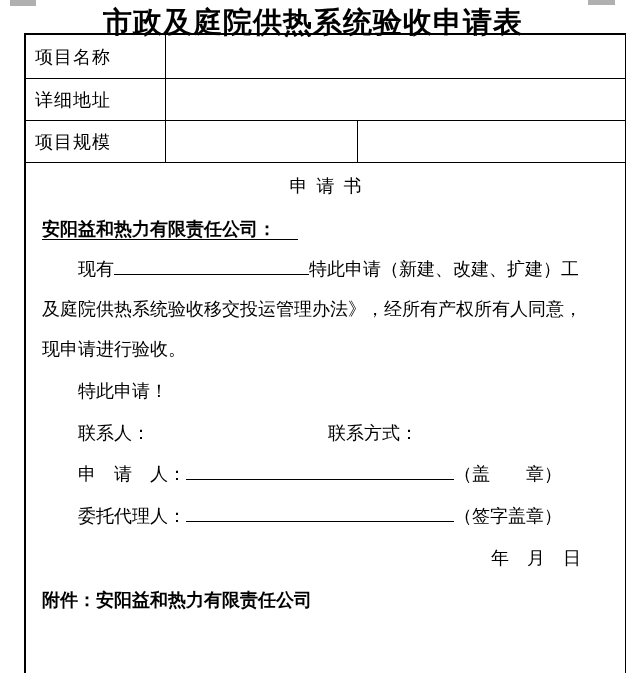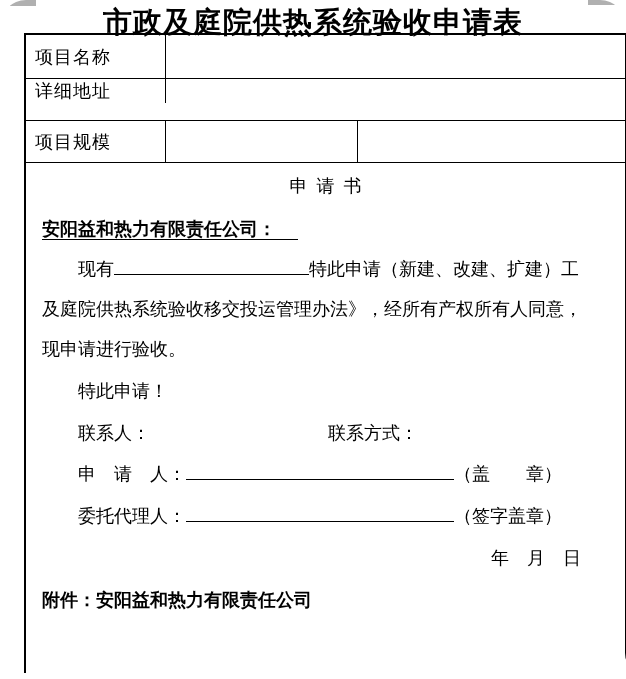--- a/index.html
+++ b/index.html
@@ -4,21 +4,20 @@
 <style>
   html, body { margin: 0; padding: 0; background: #ffffff; }
   .page {
     position: relative;
     width: 626px;
     height: 679px;
     background: #ffffff;
     overflow: hidden;
     font-family: "Liberation Serif", "DejaVu Serif", serif;
     color: #000000;
-    border-radius: 26px;
   }
   .artifact {
     position: absolute;
     background: #b0b0b0;
   }
   .artifact-left  { left: 10px;  top: 0; width: 26px; height: 6px; }
   .artifact-right { left: 588px; top: 0; width: 27px; height: 5px; }
 
   .title {
     position: absolute;
@@ -43,21 +42,21 @@
     border: 2px solid #000;
     border-bottom: none;
     font-size: 18px;
   }
   .row {
     display: flex;
     box-sizing: border-box;
     border-bottom: 1.5px solid #000;
   }
   .r1 { height: 44px; }
-  .r2 { height: 42px; flex-direction: column; }
+  .r2 { height: 42px; }
   .r3 { height: 42px; gap: 48px; }
   .cell { box-sizing: border-box; }
   .cell.label {
     width: 140px;
     border-right: 1.5px solid #000;
     padding-left: 9px;
     display: flex;
     align-items: center;
     letter-spacing: 1px;
   }

